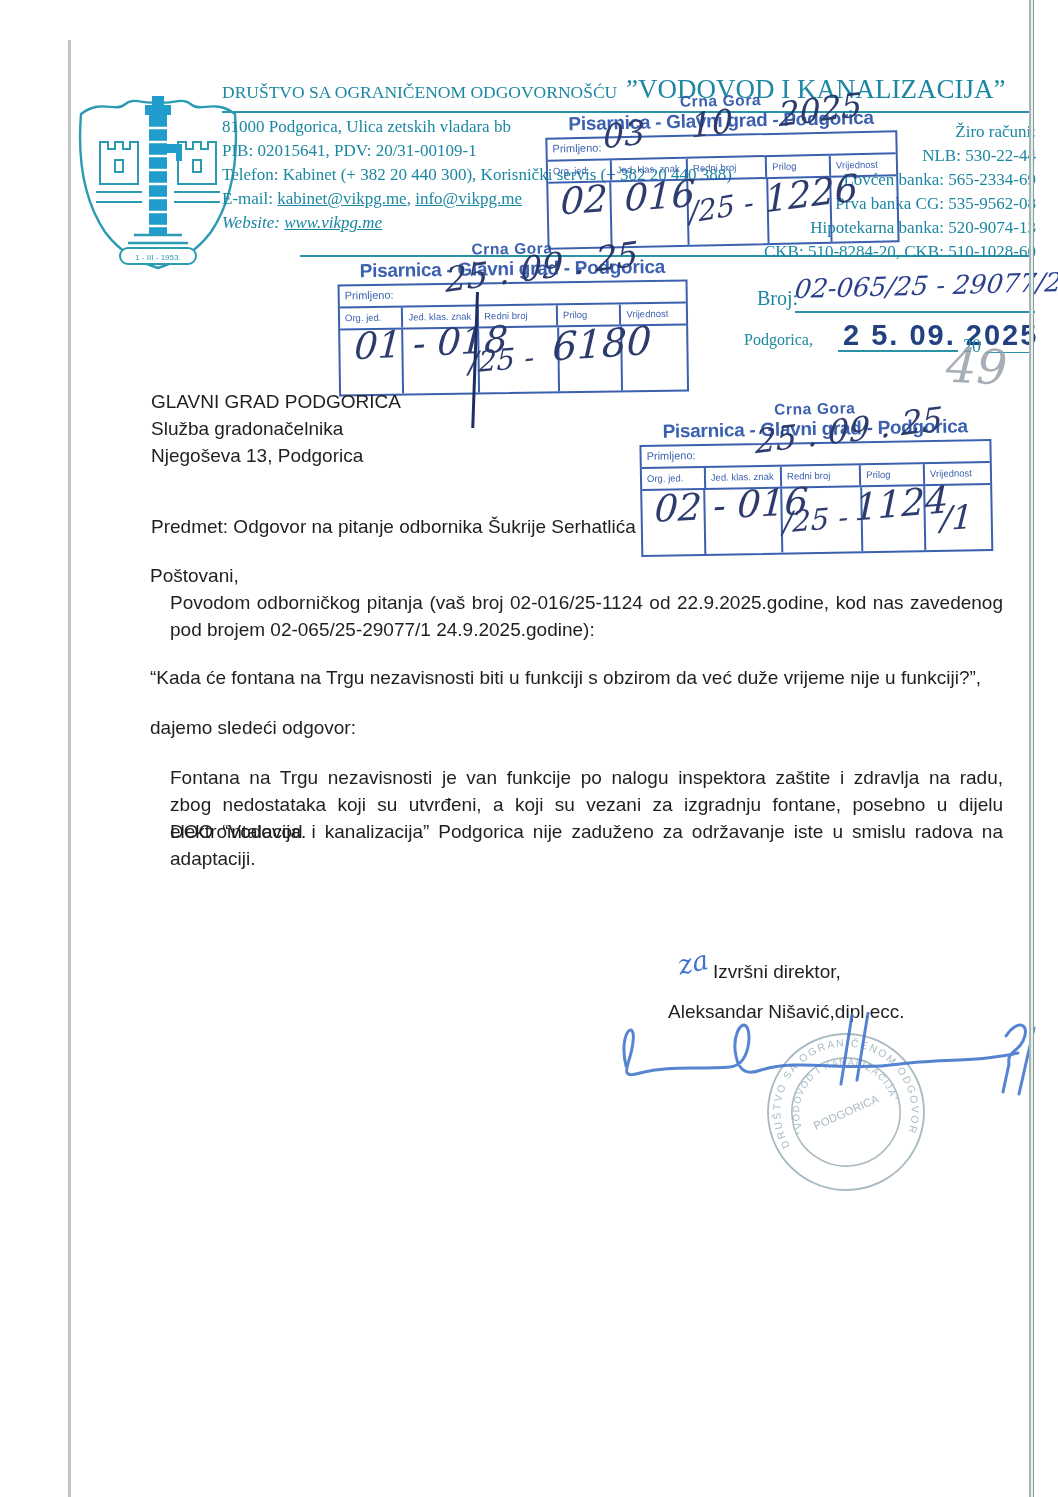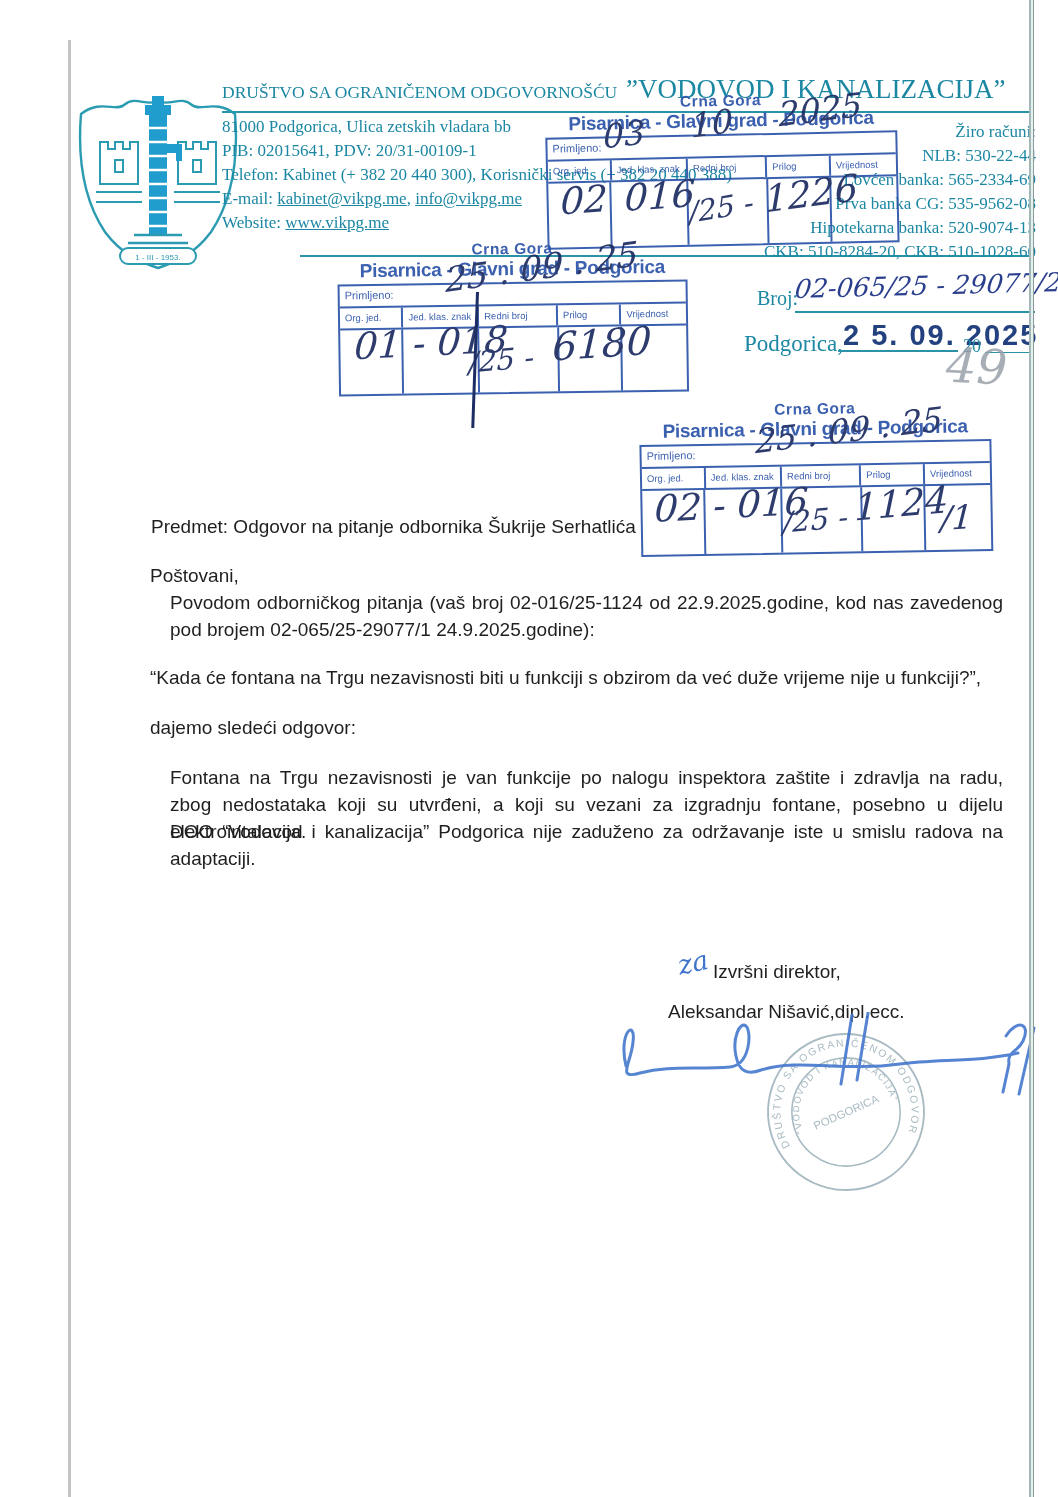--- a/index.html
+++ b/index.html
@@ -86,21 +86,21 @@
 
   <div class="abs teal" style="left:222px;top:82px;font-size:17.5px;">DRUŠTVO SA OGRANIČENOM ODGOVORNOŠĆU</div>
   <div class="abs teal" style="left:626px;top:74px;font-size:27px;">”VODOVOD I KANALIZACIJA”</div>
   <div class="abs teal lh-line" style="left:222px;top:117px;">81000 Podgorica, Ulica zetskih vladara bb</div>
   <div class="abs teal lh-line" style="left:222px;top:141px;">PIB: 02015641, PDV: 20/31-00109-1</div>
   <div class="abs teal lh-line" style="left:222px;top:165px;">Telefon: Kabinet (+ 382 20 440 300), Korisnički servis (+ 382 20 440 388)</div>
   <div class="abs teal lh-line" style="left:222px;top:189px;">
     <span>E-mail:</span>
     <span class="lh-link">kabinet@vikpg.me</span><span>, </span><span class="lh-link">info@vikpg.me</span>
   </div>
-  <div class="abs teal lh-line" style="left:222px;top:213px;">
+  <div class="abs teal lh-line" style="left:222px;top:213px;font-style:italic;">
     <span>Website:</span>
     <span class="lh-link">www.vikpg.me</span>
   </div>
 
   <div class="abs teal bank" style="right:22px;top:120px;">
     <div>Žiro računi:</div>
     <div>NLB: 530-22-44</div>
     <div>Lovćen banka: 565-2334-69</div>
     <div>Prva banka CG: 535-9562-08</div>
     <div>Hipotekarna banka: 520-9074-13</div>
@@ -158,27 +158,32 @@
     <div class="hw hw-val" style="left:16px;top:86px;transform:rotate(-2deg) skewX(-6deg);">01 - 018</div>
     <div class="hw hw-sub" style="left:130px;top:108px;transform:rotate(-4deg) skewX(-6deg);">/25 -</div>
     <div class="hw hw-val" style="left:214px;top:88px;font-size:39px;transform:rotate(-3deg) skewX(-6deg);">6180</div>
   </div>
 
   <div class="abs" style="left:476px;top:292px;width:2.5px;height:136px;background:#1e2d63;transform:rotate(2deg);transform-origin:top left;"></div>
 
   <div class="abs teal" style="left:757px;top:287px;font-size:20px;">Broj:</div>
   <div class="hw" style="left:795px;top:276px;font-size:26px;color:#2b3f8f;transform:rotate(-1.5deg) skewX(-8deg);">02-065/25 - 29077/2</div>
   <div class="rule" style="left:795px;top:311px;width:240px;height:1.6px;"></div>
-  <div class="abs teal" style="left:744px;top:331px;font-size:23px;">Podgorica,</div>
+  <div class="abs teal" style="left:744px;top:331px;font-size:16px;">Podgorica,</div>
   <div class="abs datestamp" style="left:843px;top:319px;font-size:29px;">2 5. 09. 2025</div>
   <div class="rule" style="left:838px;top:350px;width:120px;height:1.6px;"></div>
   <div class="abs teal" style="left:963px;top:336px;font-size:18px;">20</div>
   <div class="rule" style="left:985px;top:352px;width:48px;height:1.4px;"></div>
   <div class="abs pencil" style="left:946px;top:338px;font-size:48px;transform:rotate(3deg);opacity:.85;">49</div>
 
+  <div class="abs doc" style="left:151px;top:388px;">
+    <div>GLAVNI GRAD PODGORICA</div>
+    <div>Služba gradonačelnika</div>
+    <div>Njegoševa 13, Podgorica</div>
+  </div>
 
   <div class="rstamp" style="left:640px;top:400px;width:352px;transform:rotate(-1deg);">
     <div class="country">Crna Gora</div>
     <div class="office">Pisarnica - Glavni grad - Podgorica</div>
     <div class="box">
       <div class="recv">Primljeno:</div>
       <div class="cols">
         <div class="f1">Org. jed.</div>
         <div class="f2">Jed. klas. znak</div>
         <div class="f3">Redni broj</div>

